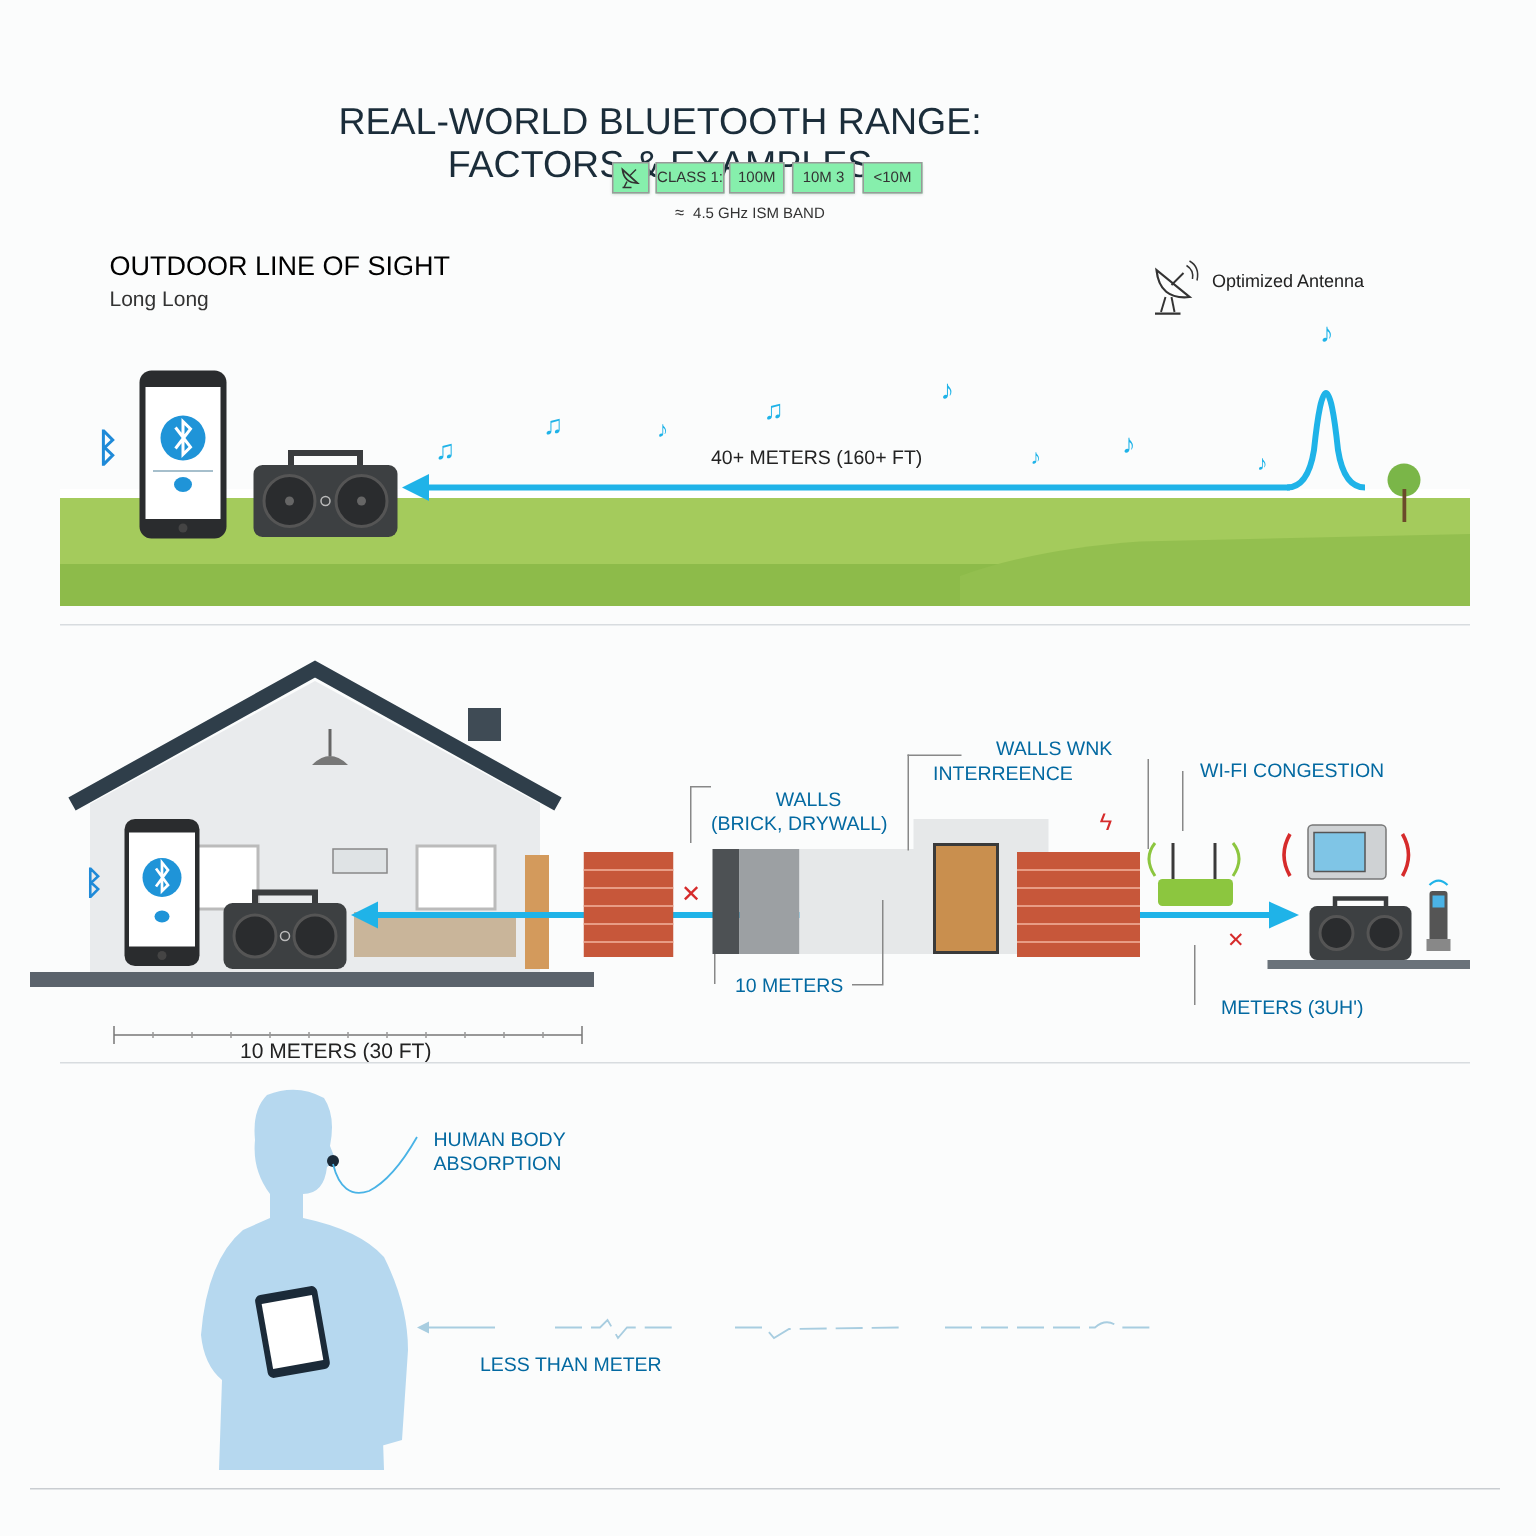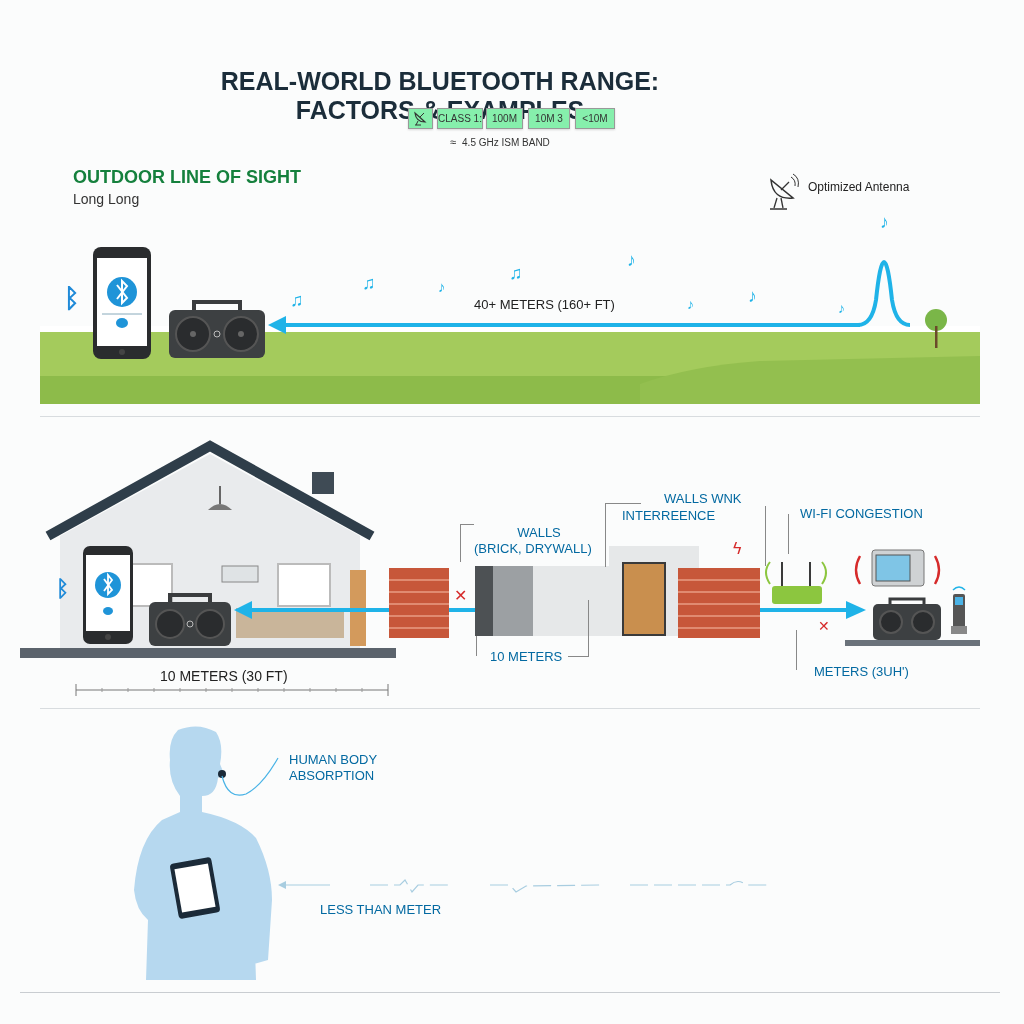--- a/index.html
+++ b/index.html
@@ -1,21 +1,21 @@
 <!DOCTYPE html>
 <html><head>
 <meta charset="utf-8">
 <style>
 *{box-sizing:border-box;margin:0;padding:0}
 body{width:1024px;height:1024px;background:#fbfcfc;font-family:"Liberation Sans","DejaVu Sans",sans-serif;position:relative;overflow:hidden;color:#222}
 .abs{position:absolute}
-.title{left:0;width:880px;text-align:center;font-weight:700;color:#1b2d3a;font-size:25px;line-height:30px}
+.title{left:0;width:880px;text-align:center;font-weight:400;color:#1b2d3a;font-size:25px;line-height:30px}
 .badge{position:absolute;top:108px;height:21px;border:1px solid #999;background:#86efac;font-size:10px;line-height:19px;text-align:center;color:#333;box-shadow:0 1px 2px rgba(0,0,0,.15)}
 .band{top:136px;left:450px;font-size:10px;color:#333}
-.h-green{left:73px;top:167px;font-size:18px;font-weight:700;color:#15803d}
+.h-green{left:73px;top:167px;font-size:18px;font-weight:400;color:#000000}
 .sub{left:73px;top:191px;font-size:14px;color:#333}
 .lbl{font-size:12px;color:#222}
 .cap{font-size:13px;color:#0369a1;text-transform:uppercase}
 .divider{position:absolute;left:40px;width:940px;height:1px;background:#d8dcdf}
 .note{color:#1fb3e8;font-size:18px;position:absolute}
 </style>
 </head>
 <body>
 
 <div class="abs title" style="top:66px">REAL-WORLD BLUETOOTH RANGE:</div>
@@ -213,21 +213,21 @@
 <div class="abs" style="left:765px;top:506px;width:1px;height:60px;background:#888"></div>
 <div class="abs" style="left:788px;top:514px;width:1px;height:40px;background:#888"></div>
 <div class="abs cap" style="left:800px;top:506px">WI-FI CONGESTION</div>
 <div class="abs" style="left:476px;top:636px;width:1px;height:20px;background:#888"></div>
 <div class="abs cap" style="left:490px;top:649px">10 METERS</div>
 <div class="abs" style="left:568px;top:656px;width:20px;height:1px;background:#888"></div>
 <div class="abs" style="left:588px;top:600px;width:1px;height:57px;background:#888"></div>
 <div class="abs" style="left:796px;top:630px;width:1px;height:40px;background:#888"></div>
 <div class="abs cap" style="left:814px;top:664px">METERS (3UH')</div>
 
-<div class="abs" style="left:160px;top:668px;font-size:14px;color:#222">10 METERS (30 FT)</div>
+<div class="abs" style="left:160px;top:692px;font-size:14px;color:#222">10 METERS (30 FT)</div>
 <svg class="abs" style="left:74px;top:684px" width="316" height="12">
   <line x1="2" y1="6" x2="314" y2="6" stroke="#777" stroke-width="1"></line>
   <line x1="2" y1="0" x2="2" y2="12" stroke="#777"></line>
     <line x1="314" y1="0" x2="314" y2="12" stroke="#777"></line>
   <g stroke="#999">
       <line x1="28" y1="4" x2="28" y2="8"></line>
       <line x1="54" y1="4" x2="54" y2="8"></line>
       <line x1="80" y1="4" x2="80" y2="8"></line>
       <line x1="106" y1="4" x2="106" y2="8"></line>
       <line x1="132" y1="4" x2="132" y2="8"></line>

